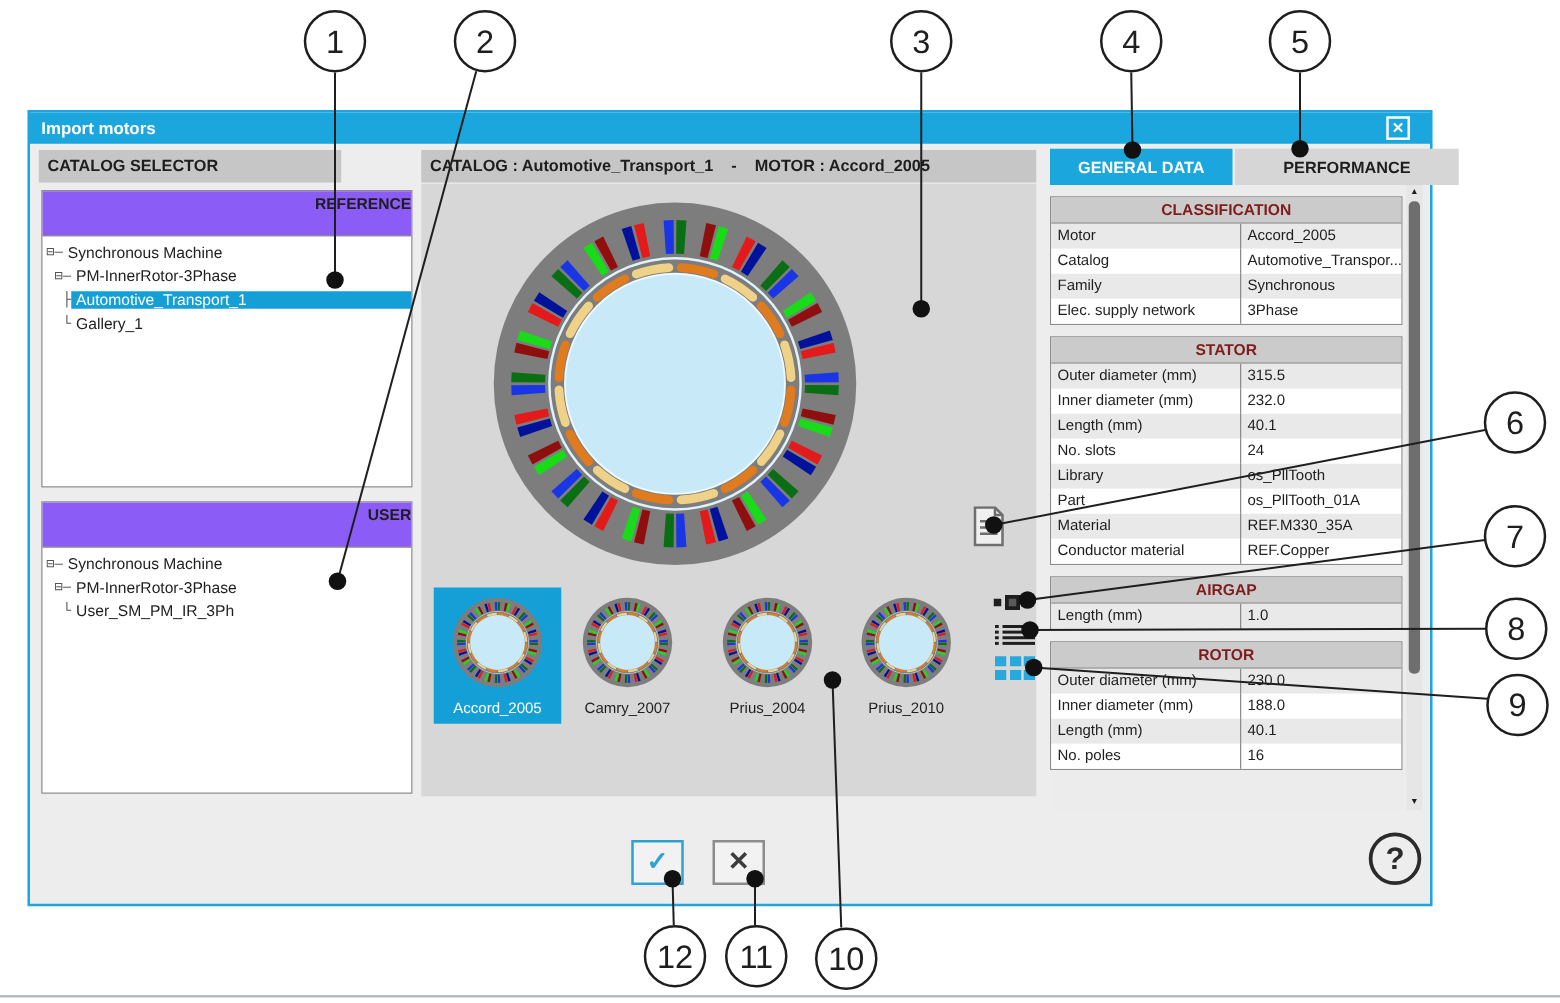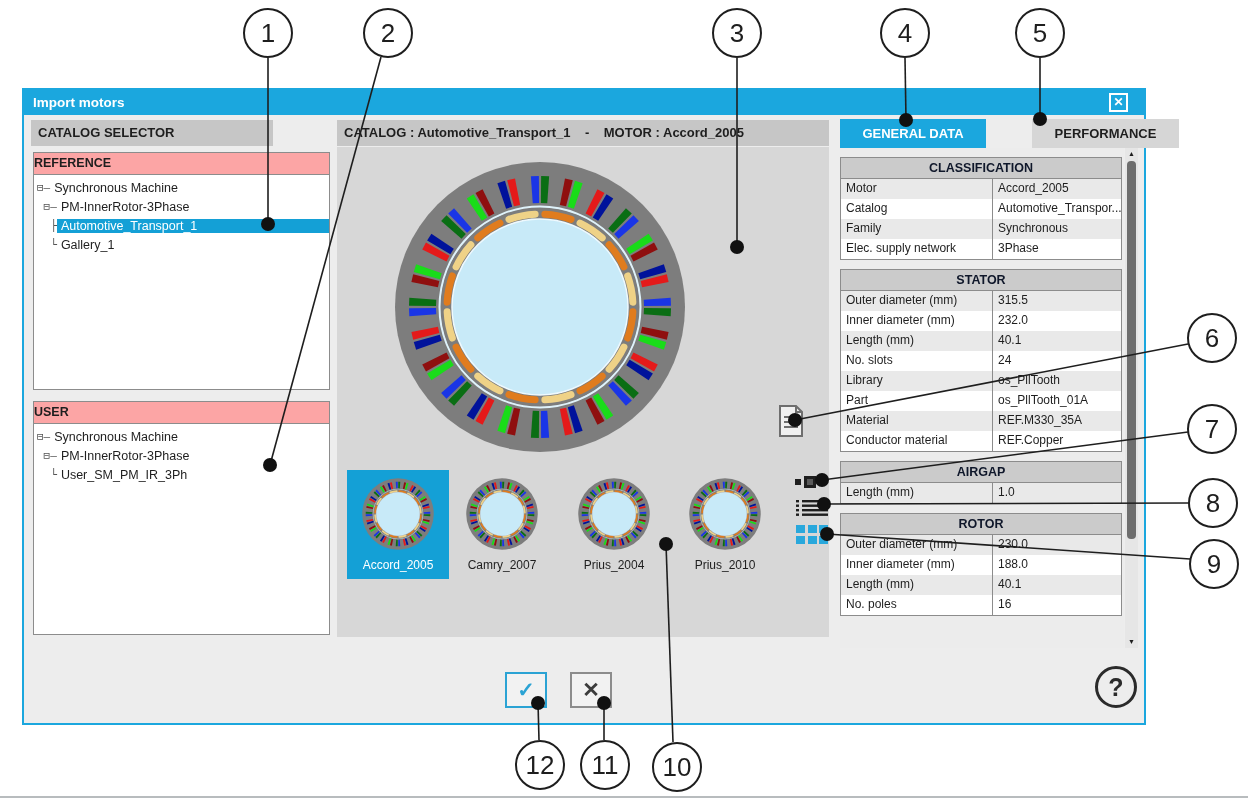--- a/index.html
+++ b/index.html
@@ -15,22 +15,22 @@
   .close-btn { position:absolute; top:3px; right:16px; width:19px; height:19px; border:2px solid #fff;
                color:#fff; font-size:12px; font-weight:bold; text-align:center; line-height:15px;
                background:transparent; cursor:pointer; }
 
   
   .panel-title { position:absolute; left:7px; top:30px; width:242px; height:26px; background:#C6C6C6;
                  font-size:13px; font-weight:bold; color:#1E1E1E; line-height:26px; padding-left:7px; }
   .groupbox { position:absolute; left:9px; width:297px; background:#fff; border:1px solid #8C8C8C; }
   .groupbox.reference { top:62px;  height:238px; }
   .groupbox.user      { top:311px; height:234px; }
-  .group-header { height:22px; background:#fca5a5; border-bottom:1px solid #8C8C8C;
-                  text-align:left; font-size:12.5px; font-weight:bold; color:#1E1E1E; line-height:21px; }
+  .group-header { height:36px; background:#8b5cf6; border-bottom:1px solid #8C8C8C;
+                  text-align:right; font-size:12.5px; font-weight:bold; color:#1E1E1E; line-height:21px; }
   .tree { padding:3px 0 0 3px; }
   .tree-row { display:flex; align-items:center; height:19px; font-size:12.5px; color:#1E1E1E; white-space:pre; }
   .tree-prefix { font-family:"DejaVu Sans Mono", monospace; font-size:11px; color:#555; }
   .tree-label { padding:0 4px; }
   .tree-row.selected .tree-label { background:#14A0D6; color:#fff; flex:1; }
 
   
   .mid-header { position:absolute; left:313px; top:30px; width:492px; height:26px; background:#C6C6C6;
                 font-size:13px; font-weight:bold; color:#1E1E1E; line-height:26px; padding-left:7px; white-space:pre; }
   .canvas { position:absolute; left:313px; top:57px; width:492px; height:490px; background:#D7D7D7; }
@@ -57,21 +57,21 @@
   
   .tab { position:absolute; top:29px; height:29px; text-align:center; font-size:13px; font-weight:bold;
          line-height:29px; cursor:pointer; }
   .tab.active { background:#1BA7DE; color:#fff; }
   .tab.inactive { background:#D6D6D6; color:#1E1E1E; }
 
   .right-body { position:absolute; left:816px; top:58px; width:284px; height:500px; background:#ECECEC; overflow:hidden; }
   .tables-stack { display:flex; flex-direction:column; gap:9px; padding-top:9px; }
   .data-table { width:282px; border:1px solid #8C8C8C; background:#fff; }
   .data-table .tbl-header { height:21px; background:#CBCBCB; border-bottom:1px solid #8C8C8C;
-                            text-align:center; font-size:12.5px; font-weight:bold; color:#0f172a; line-height:21px; }
+                            text-align:center; font-size:12.5px; font-weight:bold; color:#7f1d1d; line-height:21px; }
   .tbl-row { display:flex; height:20px; font-size:12px; color:#1E1E1E; }
   .tbl-row:nth-child(odd) { background:#fff; }
   .tbl-row:nth-child(even) { background:#E9E9E9; }
   .tbl-label { width:152px; padding:2px 0 0 5px; border-right:1px solid #8C8C8C; overflow:hidden; white-space:nowrap; }
   .tbl-value { flex:1; padding:2px 0 0 5px; overflow:hidden; white-space:nowrap; }
 
   .scrollbar { position:absolute; left:1101px; top:58px; width:13px; height:500px; background:#E6E6E6; }
   .scroll-arrow { position:absolute; left:0; width:13px; height:12px; font-size:7px; color:#1E1E1E;
                   text-align:center; line-height:12px; cursor:pointer; }
   .scroll-up { top:0; } .scroll-down { bottom:0; }
@@ -536,21 +536,21 @@
         <span></span>
           <span></span>
           <span></span>
           <span></span>
           <span></span>
           <span></span>
       </div>
     </div>
 
     <div class="tab active" style="left: 816px; width: 146px;">GENERAL DATA</div>
-      <div class="tab inactive" style="left: 1008px; width: 147px;">PERFORMANCE</div>
+      <div class="tab inactive" style="left: 964px; width: 179px;">PERFORMANCE</div>
       <div id="tabs-holder"></div>
     <div class="right-body">
       <div class="tables-stack" id="tables-stack">
           <div class="data-table">
             <div class="tbl-header">CLASSIFICATION</div>
             <div class="tbl-row">
               <div class="tbl-label">Motor</div>
               <div class="tbl-value">Accord_2005</div>
             </div>
             <div class="tbl-row">

